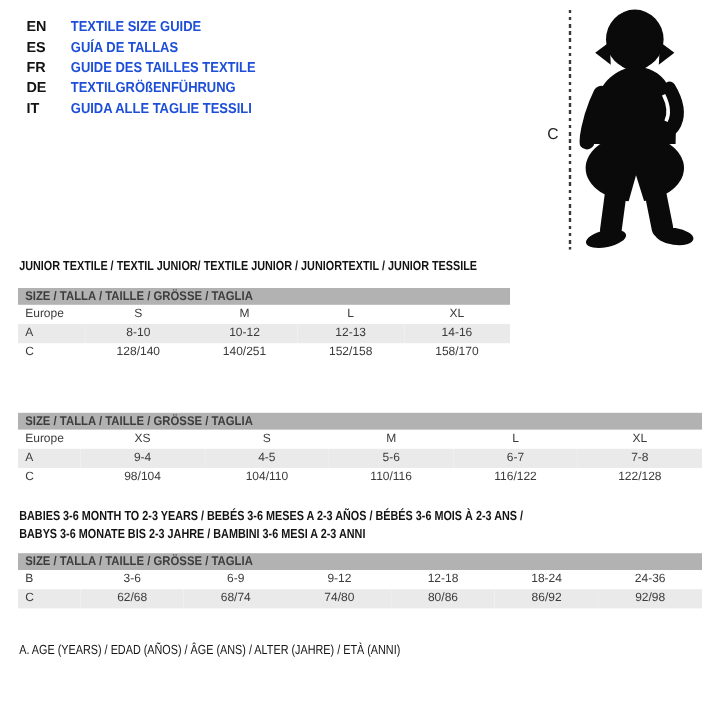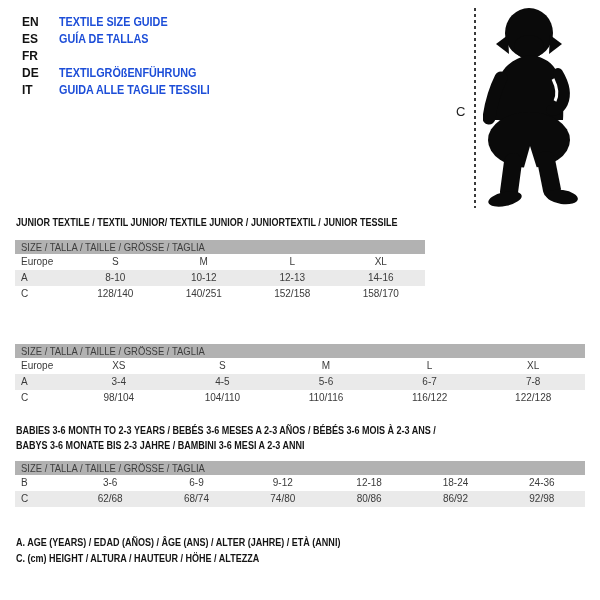--- a/index.html
+++ b/index.html
@@ -39,52 +39,53 @@
   .title-babies .tline { line-height:15px; }
   .sub-a { font-size:7.5px; vertical-align:-2px; }
 
   
   .tbl { position:absolute; left:15px; }
   .tbl-junior   { top:240px; width:410px; }
   .tbl-children { top:344px; width:570px; }
   .tbl-babies   { top:461px; width:570px; }
   .size-bar {
     height:14px; background:#b2b2b2; color:#3d3d3d;
-    font-size:10.5px; font-weight:normal; line-height:14px; padding-left:6px;
+    font-size:10.5px; font-weight:bold; line-height:14px; padding-left:6px;
   }
   table { border-collapse:collapse; table-layout:fixed; width:100%; }
   col.lbl-col-j { width:56px; }
   col.lbl-col   { width:52px; }
   td {
     font-size:10px; color:#3b3b3b; height:16px; line-height:16px;
     text-align:center; padding:0; white-space:nowrap;
   }
   td.rowlabel { text-align:left; padding-left:6px; }
   tr.shaded { background:#eaeaea; }
 
   
   .legend { position:absolute; left:16px; top:534px; }
-  .legend-line { font-size:11px; font-weight:bold; color:#141414; line-height:16px; height:16px; }
+  .legend-line { font-size:11px; font-weight:normal; color:#141414; line-height:16px; height:16px; }
 </style>
 </head>
 <body>
 
 <div class="page">
 
   <div class="lang-list">
     <div class="lang-row">
       <span class="lang-code">EN</span>
       <span class="lang-label"><span class="cond90">TEXTILE SIZE GUIDE</span></span>
     </div>
     <div class="lang-row">
       <span class="lang-code">ES</span>
       <span class="lang-label"><span class="cond90">GUÍA DE TALLAS</span></span>
     </div>
     <div class="lang-row">
       <span class="lang-code">FR</span>
+      <span class="lang-label"><span class="cond90">GUIDE DES TAILLES TEXTILE</span></span>
     </div>
     <div class="lang-row">
       <span class="lang-code">DE</span>
       <span class="lang-label"><span class="cond90">TEXTILGRÖßENFÜHRUNG</span></span>
     </div>
     <div class="lang-row">
       <span class="lang-code">IT</span>
       <span class="lang-label"><span class="cond90">GUIDA ALLE TAGLIE TESSILI</span></span>
     </div>
   </div>
@@ -168,21 +169,21 @@
         <tr>
           <td class="rowlabel">Europe</td>
           <td>XS</td>
           <td>S</td>
           <td>M</td>
           <td>L</td>
           <td>XL</td>
         </tr>
         <tr class="shaded">
           <td class="rowlabel">A</td>
-          <td>3-4</td>
+          <td>9-4</td>
           <td>4-5</td>
           <td>5-6</td>
           <td>6-7</td>
           <td>7-8</td>
         </tr>
         <tr>
           <td class="rowlabel">C</td>
           <td>98/104</td>
           <td>104/110</td>
           <td>110/116</td>
@@ -229,16 +230,15 @@
           <td>80/86</td>
           <td>86/92</td>
           <td>92/98</td>
         </tr>
       </tbody>
     </table>
   </div>
 
   <div class="legend">
     <div class="legend-line"><span class="cond82">A. AGE (YEARS) / EDAD (AÑOS) / ÂGE (ANS) / ALTER (JAHRE) / ETÀ (ANNI)</span></div>
-    <div class="legend-line"><span class="cond82">C. (cm) HEIGHT / ALTURA / HAUTEUR / HÖHE / ALTEZZA</span></div>
   </div>
 
 </div>
 
 </body></html>

